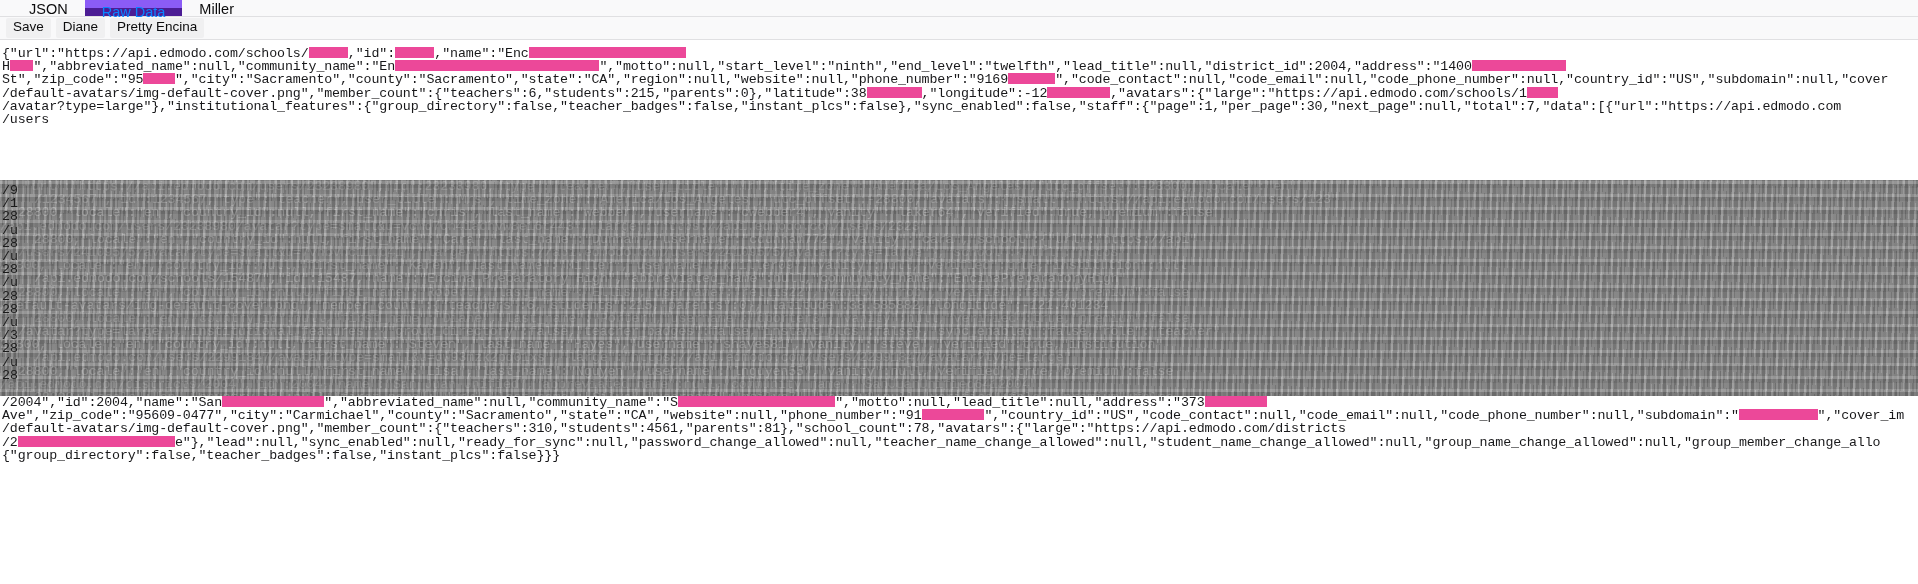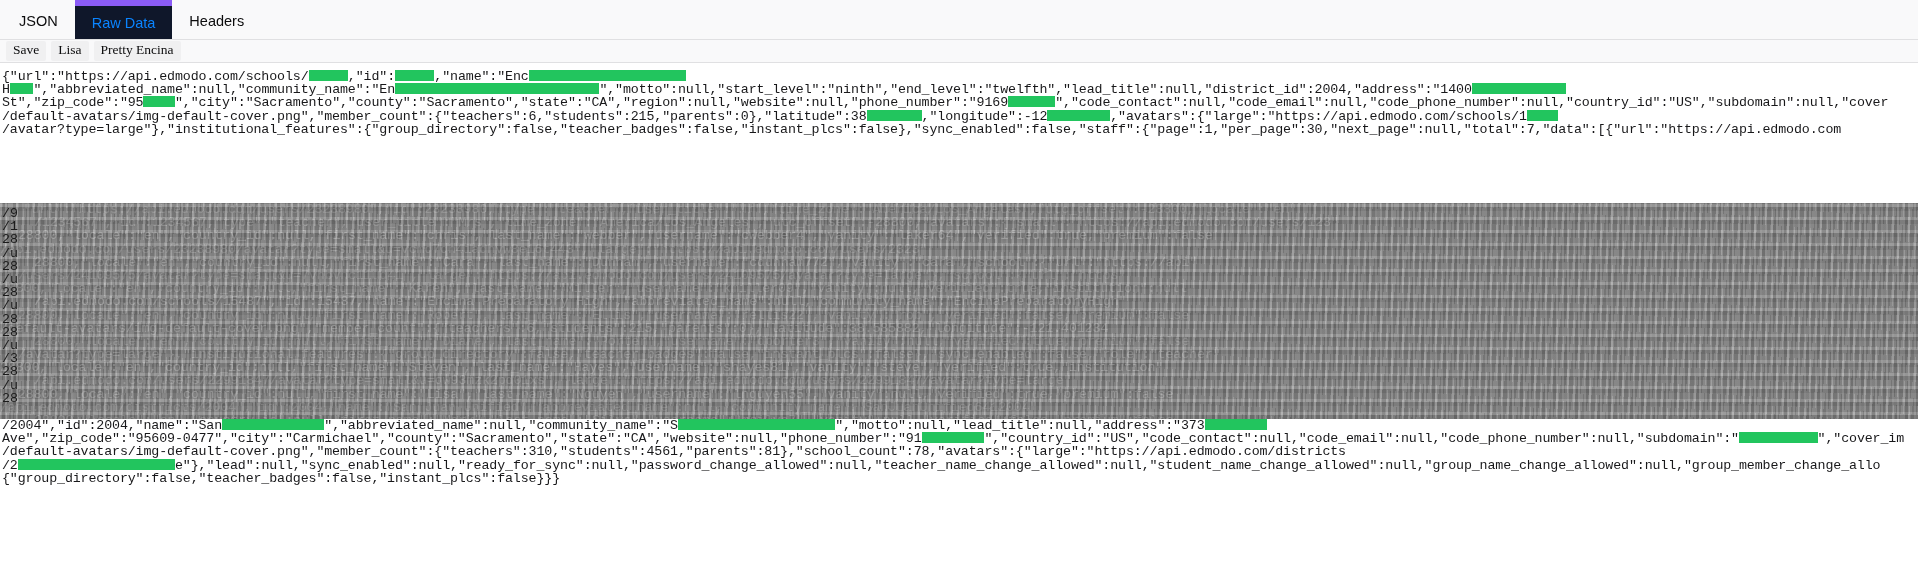--- a/index.html
+++ b/index.html
@@ -10,43 +10,43 @@
   body {
     width: 1918px;
     height: 584px;
     overflow: hidden;
     font-family: "Liberation Sans", sans-serif;
     -webkit-font-smoothing: antialiased;
   }
 
   
   #tabstrip {
-    height: 40px;
+    height: 17px;
     background: #f9f9fa;
     border-bottom: 1px solid #e0e0e2;
     display: flex;
     align-items: stretch;
-    padding-left: 2px;
+    padding-left: 12px;
     box-sizing: border-box;
   }
   .tab {
     display: flex;
     align-items: center;
     padding: 0 17px;
     font-size: 14.5px;
     color: #0c0c0d;
     border-top: 2px solid transparent;
     box-sizing: border-box;
     white-space: nowrap;
     cursor: default;
   }
   .tab.active {
     color: #0a84ff;
-    border-top: 6px solid #8b5cf6;
-    background: #0f172a;
+    border-top: 8px solid #8b5cf6;
+    background: #4c1d95;
     text-align: right;
   }
 
   
   #toolbar {
     height: 23px;
     background: #f9f9fa;
     border-bottom: 1px solid #e0e0e2;
     display: flex;
     align-items: center;
@@ -55,21 +55,21 @@
     box-sizing: border-box;
   }
   .tbtn {
     font-size: 13.5px;
     color: #0c0c0d;
     background: #f0f0f1;
     border: none;
     border-radius: 2px;
     padding: 2px 7px 3px 7px;
     line-height: 1.1;
-    font-family: Liberation Serif, serif;
+    font-family: Liberation Sans, sans-serif;
     cursor: default;
     white-space: nowrap;
   }
 
   
   #jsonpane {
     position: relative;
     background: #ffffff;
     height: 529px;
     overflow: hidden;
@@ -90,21 +90,21 @@
     right: 0;
   }
   #bottomlines {
     position: absolute;
     top: 356px;
     left: 2px;
     right: 0;
   }
   .redact {
     display: inline-block;
-    background: #22c55e;
+    background: #ec4899;
     color: transparent;
     vertical-align: baseline;
     height: 11px;
     border-radius: 0;
   }
 
   
   #scramble {
     position: absolute;
     top: 140px;
@@ -159,38 +159,39 @@
 <body>
 
 <div id="tabstrip">
   <div class="tab">
     <span>JSON</span>
   </div>
   <div class="tab active">
     <span>Raw Data</span>
   </div>
   <div class="tab">
-    <span>Headers</span>
+    <span>Miller</span>
   </div>
 </div>
 
 <div id="toolbar">
   <button class="tbtn">Save</button>
-  <button class="tbtn">Lisa</button>
+  <button class="tbtn">Diane</button>
   <button class="tbtn">Pretty Encina</button>
 </div>
 
 <div id="jsonpane">
 
   <div id="toplines">
       <div class="jline"><span>{"url":"https://api.edmodo.com/schools/</span><span class="redact">15487</span><span>,"id":</span><span class="redact">15487</span><span>,"name":"Enc</span><span class="redact">ina Preparatory Lisa</span></div>
       <div class="jline"><span>H</span><span class="redact">igh</span><span>","abbreviated_name":null,"community_name":"En</span><span class="redact">cinaPreparatoryHigh6412467</span><span>","motto":null,"start_level":"ninth","end_level":"twelfth","lead_title":null,"district_id":2004,"address":"1400</span><span class="redact"> Bell Street</span></div>
       <div class="jline"><span>St","zip_code":"95</span><span class="redact">6090</span><span>","city":"Sacramento","county":"Sacramento","state":"CA","region":null,"website":null,"phone_number":"9169</span><span class="redact">786545</span><span>","code_contact":null,"code_email":null,"code_phone_number":null,"country_id":"US","subdomain":null,"cover</span></div>
       <div class="jline"><span>/default-avatars/img-default-cover.png","member_count":{"teachers":6,"students":215,"parents":0},"latitude":38</span><span class="redact">.585882</span><span>,"longitude":-12</span><span class="redact">2.573805</span><span>,"avatars":{"large":"https://api.edmodo.com/schools/1</span><span class="redact">9308</span></div>
       <div class="jline"><span>/avatar?type=large"},"institutional_features":{"group_directory":false,"teacher_badges":false,"instant_plcs":false},"sync_enabled":false,"staff":{"page":1,"per_page":30,"next_page":null,"total":7,"data":[{"url":"https://api.edmodo.com</span></div>
+      <div class="jline"><span>/users</span></div>
     </div>
 
   <div id="scramble">
     <div id="scramble-lines">
         <div class="ghostline" style="margin-left: 0px; opacity: 0.3;">   "url":"https://api.edmodo.com/users/23238980","id":23238980,"type":"teacher","user_title":"Mr","time_zone":"America/Los_Angeles","utc_offset":-28800,"locale":"en"</div>
         <div class="ghostline" style="margin-left: 34px; opacity: 0.4;">/1234567","id":1234567,"type":"teacher","user_title":"Mrs","time_zone":"America/Los_Angeles","utc_offset":-28800,"avatars":{"small":"https://api.edmodo.com/users/123"</div>
         <div class="ghostline" style="margin-left: 18px; opacity: 0.5;">28800,"locale":"en","country_id":null,"first_name":"chris","last_name":"webber","username":"cwebber4","vanity":"laker64","verified":true,"premium":false</div>
         <div class="ghostline" style="margin-left: 0px; opacity: 0.35;">/api.edmodo.com/users/23238980/avatar?type=small&amp;u=vcmq7qh4iadhvw8e16t443","large":"https://api.edmodo.com/users/2323"</div>
         <div class="ghostline" style="margin-left: 34px; opacity: 0.45;">28800,"locale":"en","country_id":null,"first_name":"Cara","last_name":"Dunham","username":"cdunham772","vanity":"cara","school":{"url":"https://api"</div>
         <div class="ghostline" style="margin-left: 18px; opacity: 0.3;">/users/24109575/avatar?type=small&amp;u=7vhbvnc11ud41","large":"https://api.edmodo.com/users/24109575/avatar?type=large"},"school":{"url":"https"</div>

